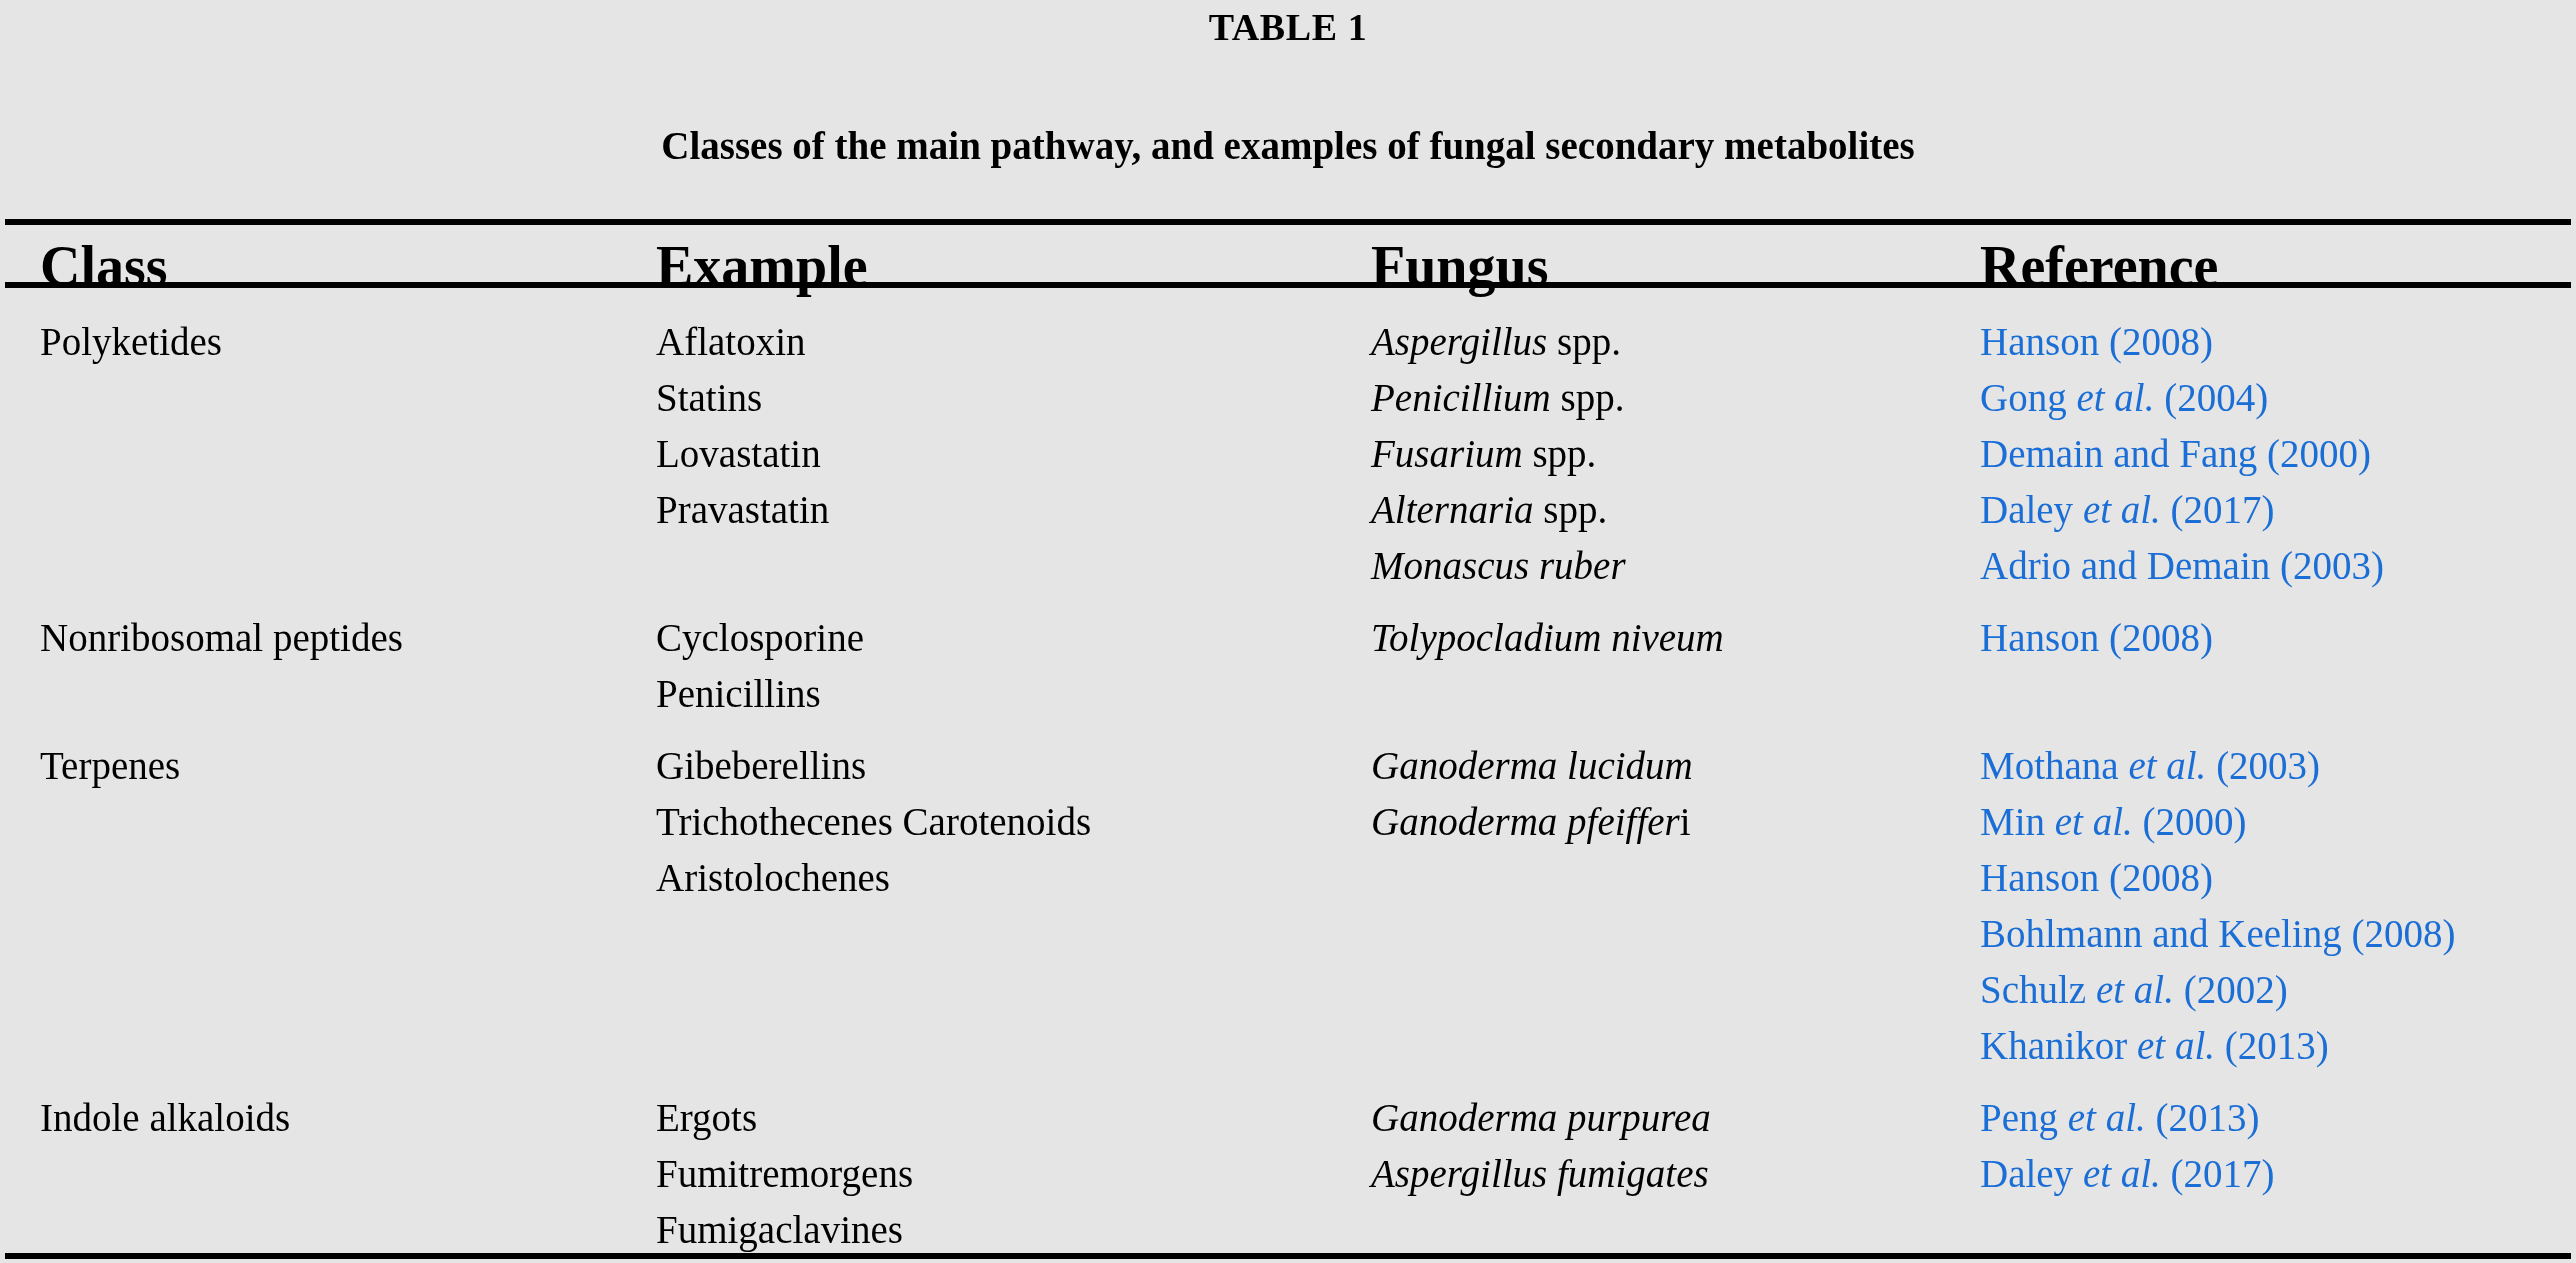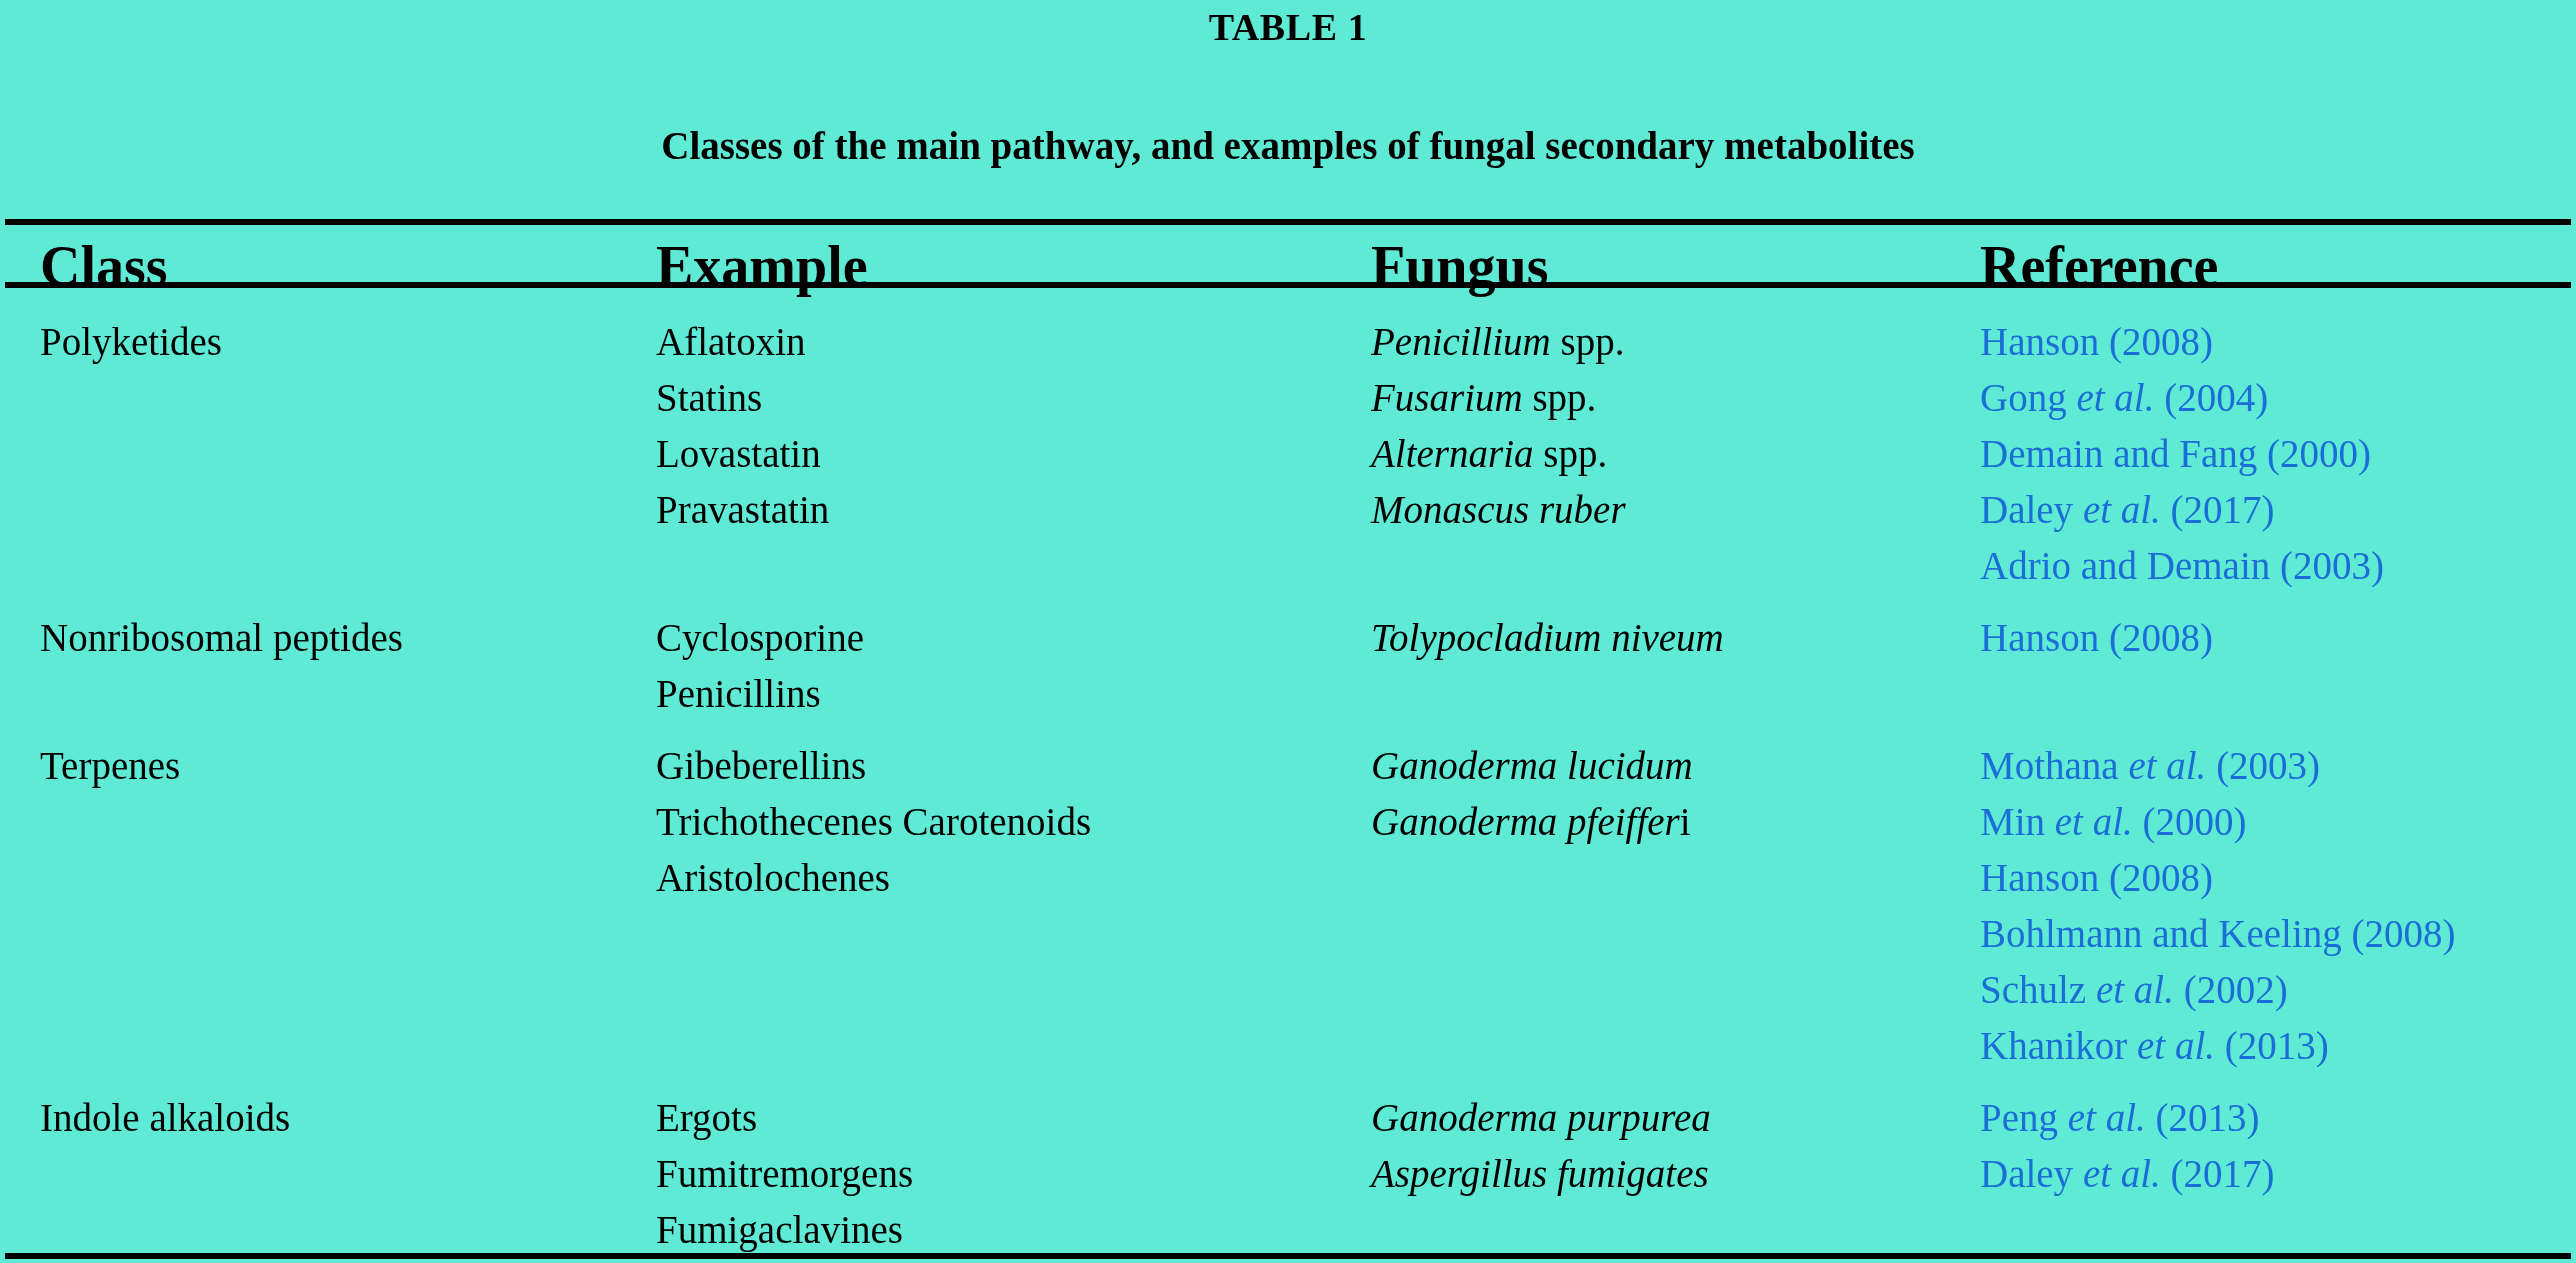--- a/index.html
+++ b/index.html
@@ -1,20 +1,20 @@
 <!DOCTYPE html>
 <html style="--link-blue: #1b6ed6;font-size:9.8px"><head>
 <meta charset="utf-8">
 <style>
   html,body{margin:0;padding:0;background:#ffffff;}
   .page{
     position:relative;
     width:2576px;
     height:1264px;
-    background:#5eead4;
+    background:#e5e5e5;
     font-family:"Liberation Serif","DejaVu Serif",serif;
     color:#000000;
     overflow:hidden;
   }
   .table-title{
     position:absolute;
     top:4.9px; left:0; width:100%;
     text-align:center;
     font-size:38px;
     font-weight:bold;
@@ -90,20 +90,21 @@
         <div>
           <div class="line">Polyketides</div>
         </div>
         <div>
           <div class="line"><span>Aflatoxin</span></div>
           <div class="line"><span>Statins</span></div>
           <div class="line"><span>Lovastatin</span></div>
           <div class="line"><span>Pravastatin</span></div>
         </div>
         <div>
+          <div class="line"><span class="it">Aspergillus</span><span> spp.</span></div>
           <div class="line"><span class="it">Penicillium</span><span> spp.</span></div>
           <div class="line"><span class="it">Fusarium</span><span> spp.</span></div>
           <div class="line"><span class="it">Alternaria</span><span> spp.</span></div>
           <div class="line"><span class="it">Monascus ruber</span></div>
         </div>
         <div>
           <div class="line ref-line"><span>Hanson (2008)</span></div>
           <div class="line ref-line"><span>Gong </span><span class="it">et al.</span><span> (2004)</span></div>
           <div class="line ref-line"><span>Demain and Fang (2000)</span></div>
           <div class="line ref-line"><span>Daley </span><span class="it">et al.</span><span> (2017)</span></div>

